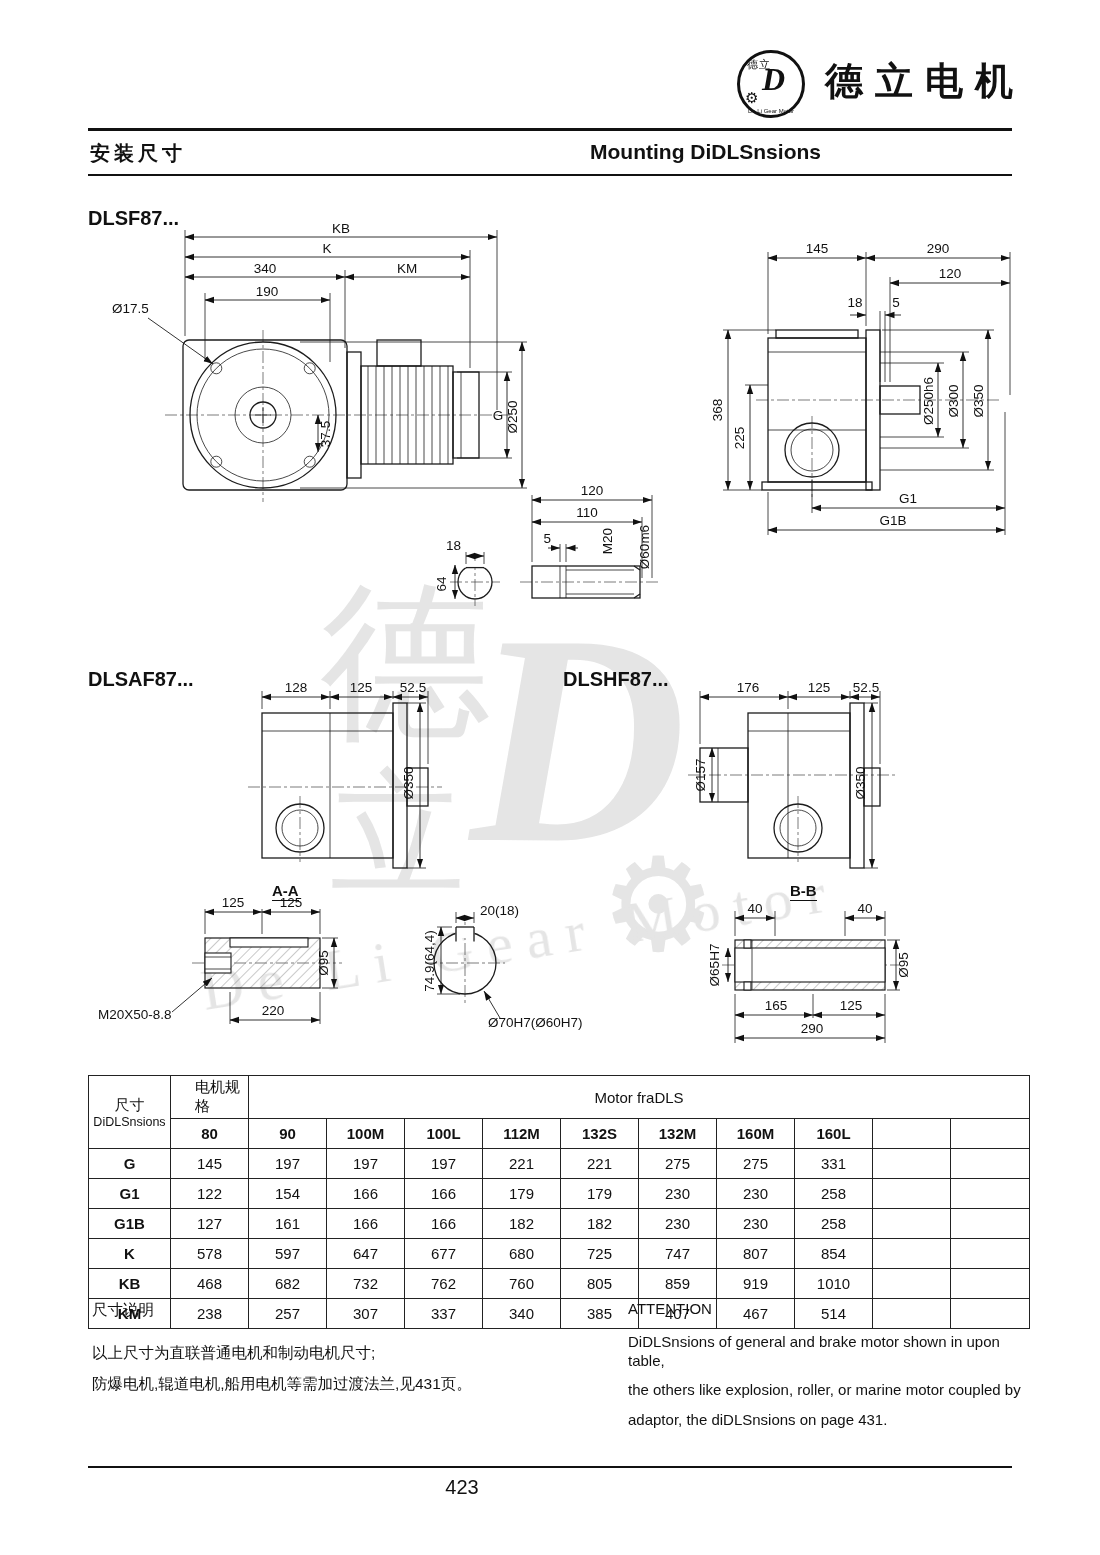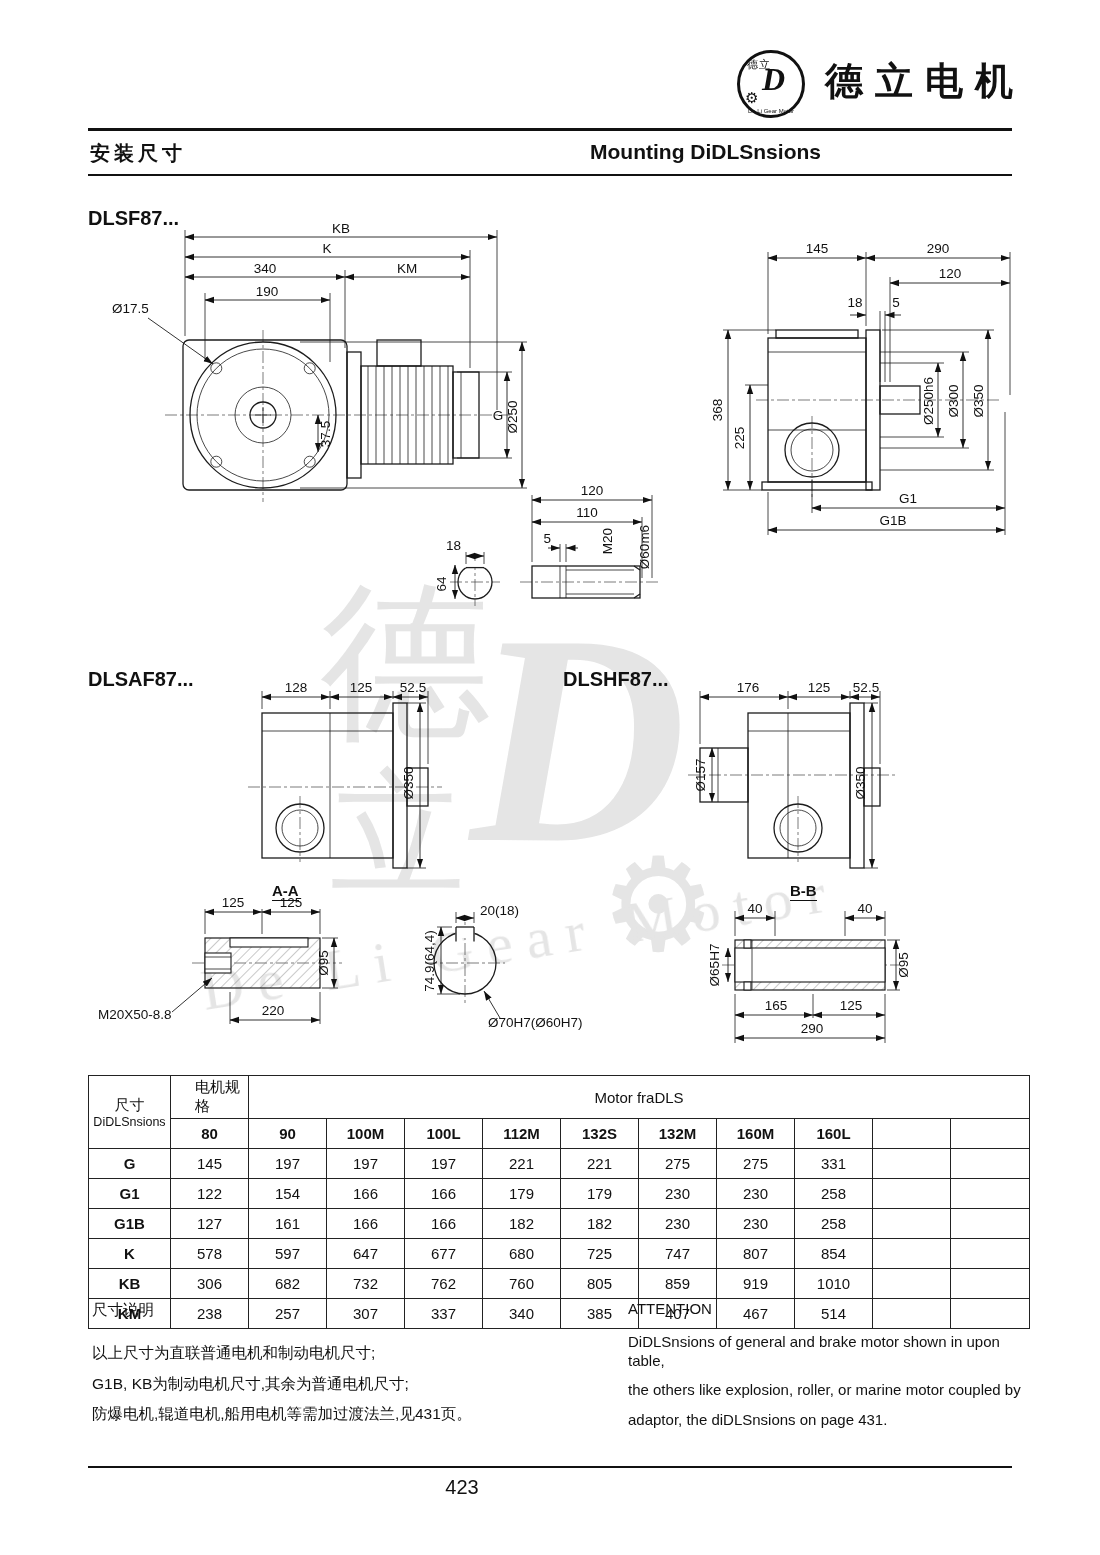--- a/index.html
+++ b/index.html
@@ -487,21 +487,21 @@
       <td>680</td>
       <td>725</td>
       <td>747</td>
       <td>807</td>
       <td>854</td>
       <td></td>
       <td></td>
     </tr>
     <tr>
       <th class="b">KB</th>
-      <td>306</td>
+      <td>468</td>
       <td>682</td>
       <td>732</td>
       <td>762</td>
       <td>760</td>
       <td>805</td>
       <td>859</td>
       <td>919</td>
       <td>1010</td>
       <td></td>
       <td></td>
@@ -519,21 +519,20 @@
       <td>514</td>
       <td></td>
       <td></td>
     </tr>
   </tbody>
     </table>
 
   <div class="notes-cn">
     <p class="nt">尺寸说明</p>
     <p>以上尺寸为直联普通电机和制动电机尺寸;</p>
-    <p>G1B, KB为制动电机尺寸,其余为普通电机尺寸;</p>
     <p>防爆电机,辊道电机,船用电机等需加过渡法兰,见431页。</p>
   </div>
   <div class="notes-en">
     <p class="nt">ATTENTION</p>
     <p>DiDLSnsions of general and brake motor shown in upon table,</p>
     <p>the others like explosion, roller, or marine motor coupled by</p>
     <p>adaptor, the diDLSnsions on page 431.</p>
   </div>
 
   <div class="rule rule-3"></div>

